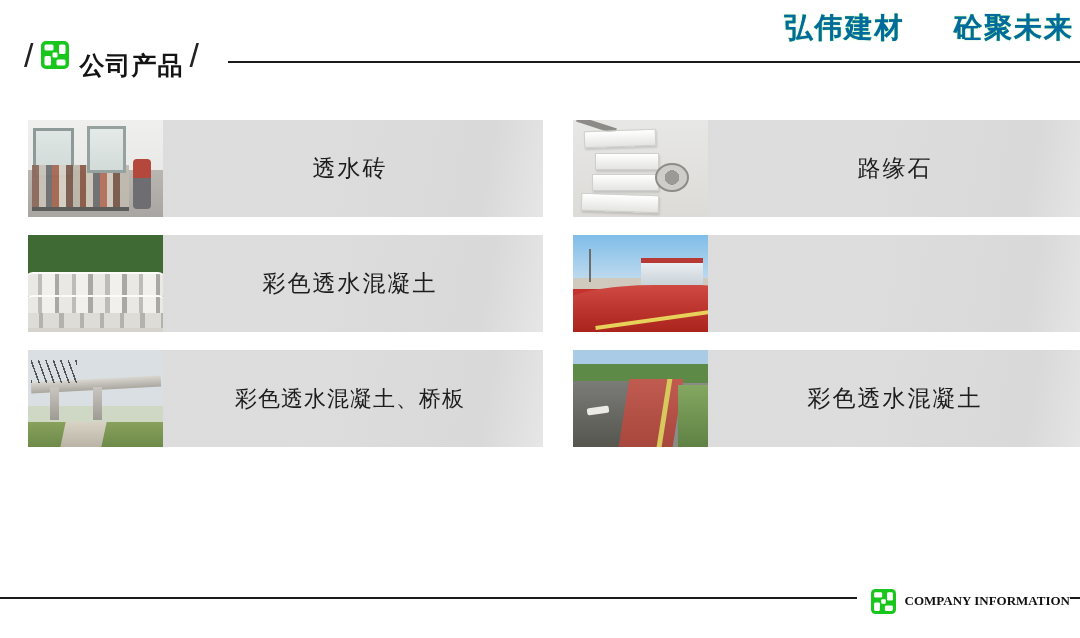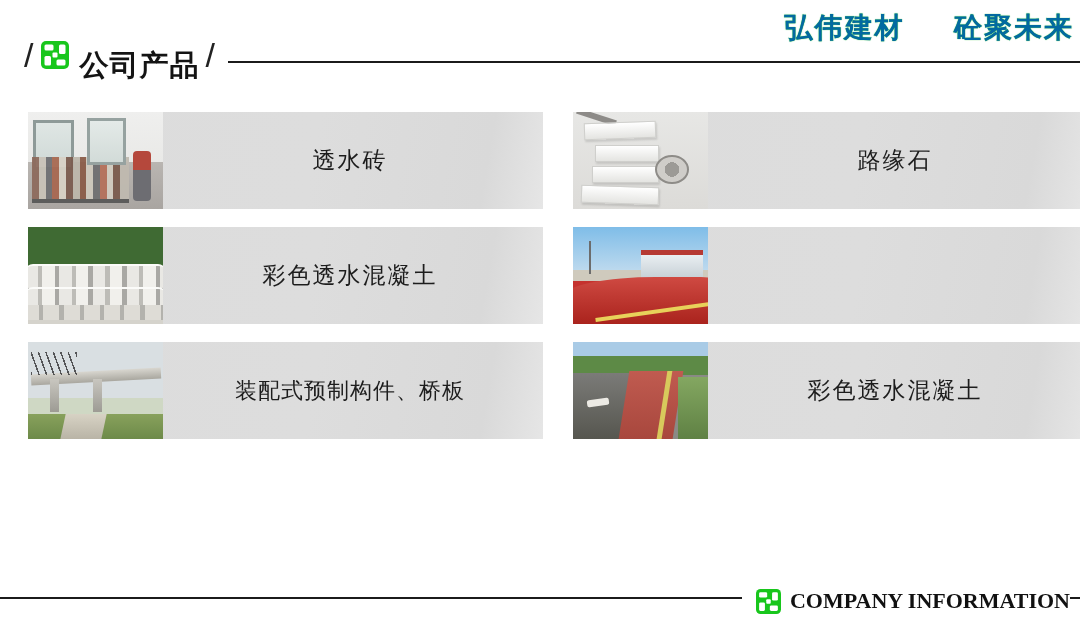--- a/index.html
+++ b/index.html
@@ -46,21 +46,21 @@
   .logo-mark {
     width: 28px;
     height: 28px;
     position: relative;
     margin-right: 10px;
     flex: 0 0 auto;
   }
   .logo-mark svg { display: block; }
 
   .header-title {
-    font-size: 29px;
+    font-size: 25px;
     font-weight: 700;
     letter-spacing: 1px;
     color: #141414;
     line-height: 1;
     font-family: "DejaVu Sans", "Liberation Sans", sans-serif;
     margin-top: 20px;
   }
 
   .header-rule {
     position: absolute;
@@ -88,21 +88,21 @@
 
   
   .grid {
     position: absolute;
     left: 0;
     top: 112px;
     width: 1080px;
   }
   .col {
     position: absolute;
-    top: 0;
+    top: 8px;
     width: 515px;
   }
   .col-left  { left: 28px; }
   .col-right { left: 573px; }
 
   .card {
     position: relative;
     height: 97px;
     margin-bottom: 18px;
     display: flex;
@@ -155,21 +155,21 @@
     height: 30px;
   }
   .footer-logo {
     width: 25px;
     height: 25px;
     margin-right: 9px;
     flex: 0 0 auto;
   }
   .footer-text {
     font-family: "Liberation Serif", "DejaVu Serif", serif;
-    font-size: 22px;
+    font-size: 13px;
     font-weight: 700;
     letter-spacing: 0px;
     color: #111;
     white-space: nowrap;
   }
 
   
   .sc-showroom { background: linear-gradient(#efefee 0%, #e9e9e7 52%, #b9b5b1 52%, #a9a5a1 100%); }
   .sc-showroom::before {
     content:""; position:absolute; left:4%; top:8%; width:26%; height:46%;
@@ -419,21 +419,21 @@
       <div class="card-thumb">
         <div class="scene sc-bridge">
           <div class="grass"></div>
             <div class="path"></div>
           <div class="deck"></div>
           <div class="pier1"></div>
             <div class="pier2"></div>
           <div class="rebar"></div>
         </div>
       </div>
-      <div class="card-label long">装配式预制构件、桥板</div>
+      <div class="card-label long">彩色透水混凝土、桥板</div>
     </div>
 
   </div>
 
   <div class="col col-right">
 
     <div class="card">
       <div class="card-thumb">
         <div class="scene sc-curb">
           <div class="bar"></div>

